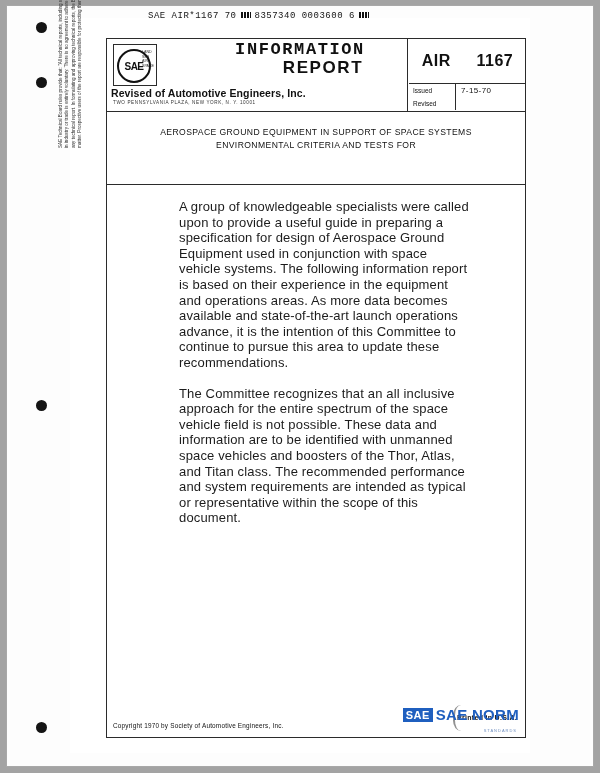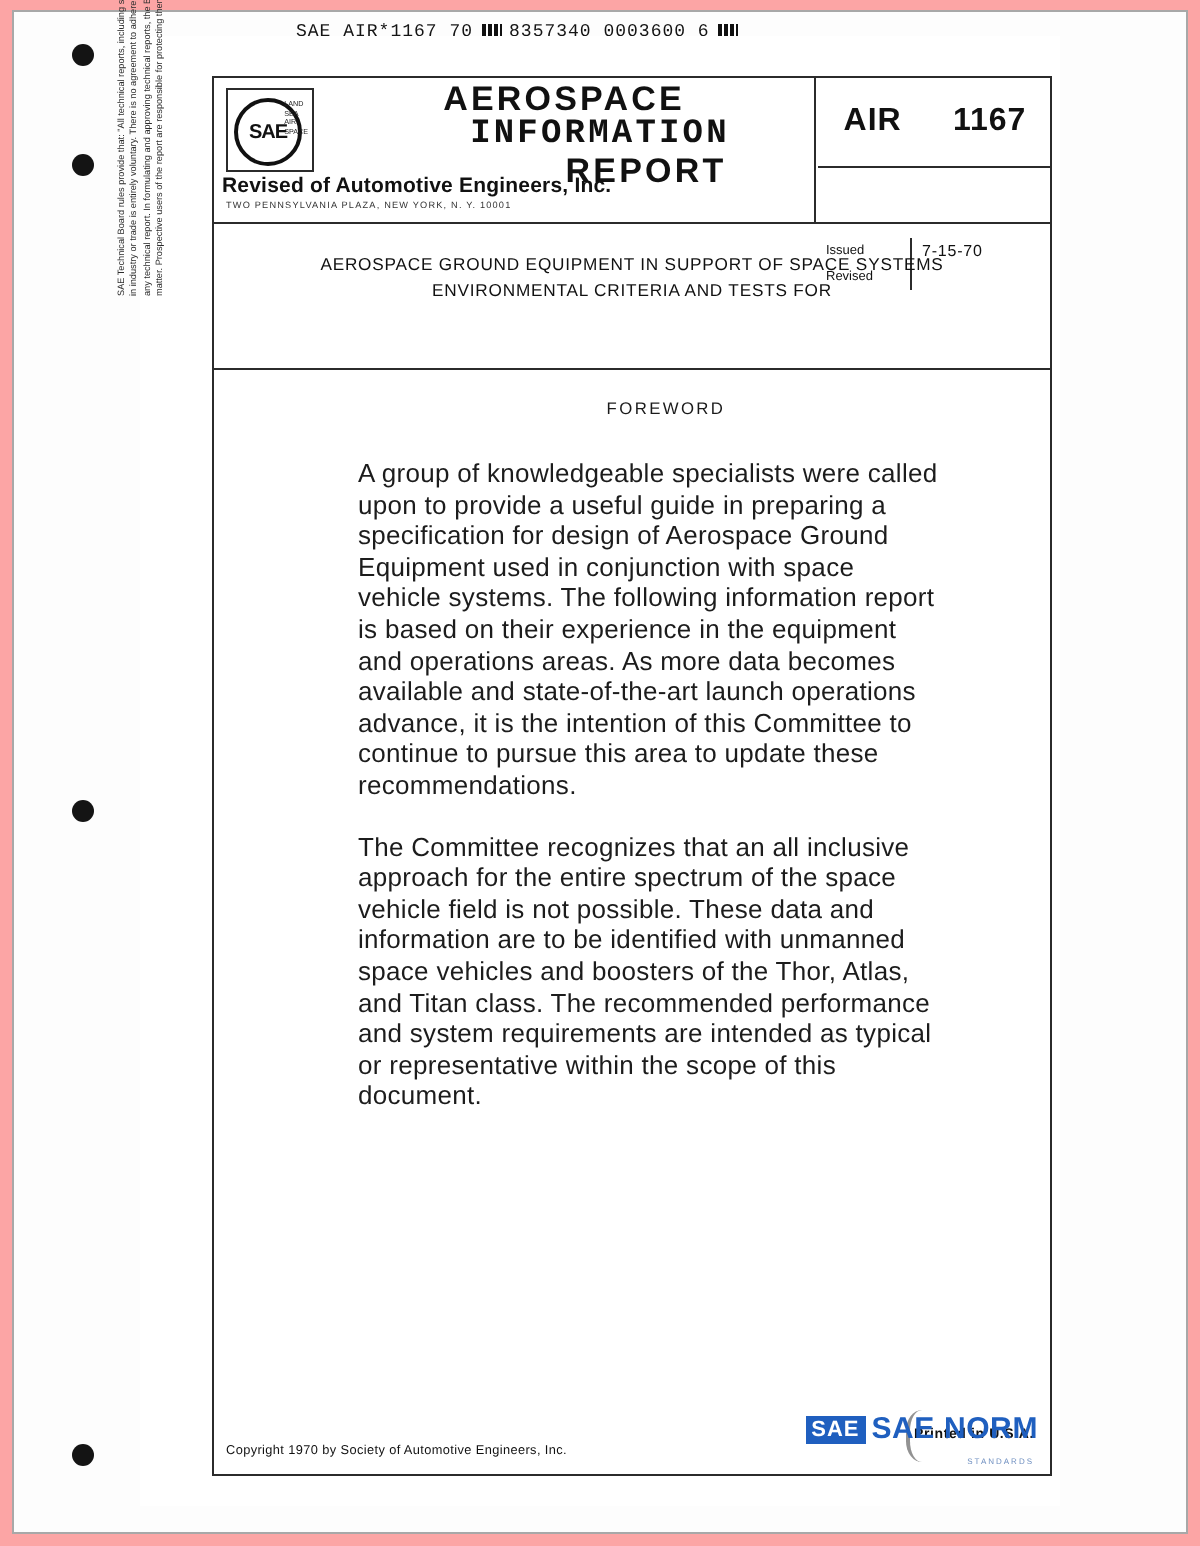--- a/index.html
+++ b/index.html
@@ -11,21 +11,21 @@
     width: 600px;
     height: 773px;
     overflow: hidden;
     font-family: "Liberation Sans", sans-serif;
   }
 
   .page {
     position: relative;
     width: 600px;
     height: 773px;
-    background: #fca5a5;
+    background: #a3a3a3;
     box-sizing: border-box;
   }
 
   
   .scan-frame {
     position: absolute;
     left: 6px;
     top: 5px;
     width: 588px;
     height: 762px;
@@ -219,21 +219,20 @@
     color: #111;
     letter-spacing: 0.5px;
   }
   .issued-block {
     position: absolute;
     left: 302px;
     top: 45px;
     width: 107px;
     height: 26px;
     box-sizing: border-box;
-    margin-top: 35px;
   }
   .issued-row {
     position: relative;
     height: 13px;
     font-size: 6.5px;
     color: #111;
     padding-left: 4px;
     line-height: 13px;
   }
   .issued-row .date {
@@ -398,21 +397,20 @@
 
   <div class="docbox">
 
     <div class="header">
       <div class="logo">
         <div class="logo-circle">SAE</div>
         <div class="logo-side">LAND<br>SEA<br>AIR<br>SPACE</div>
       </div>
 
       <div class="title-block">
-        <div class="l1">AEROSPACE</div>
         <div class="l2">INFORMATION</div>
         <div class="l3">REPORT</div>
       </div>
 
       <div class="society">Revised of Automotive Engineers, Inc.</div>
       <div class="address">TWO PENNSYLVANIA PLAZA, NEW YORK, N. Y. 10001</div>
 
       <div class="vrule"></div>
 
       <div class="docnum">
@@ -433,21 +431,20 @@
       </div>
     </div>
 
     <div class="subject">
       <div>AEROSPACE GROUND EQUIPMENT IN SUPPORT OF SPACE SYSTEMS</div>
       <div>ENVIRONMENTAL CRITERIA AND TESTS FOR</div>
       <div class="subject-rule"></div>
     </div>
 
     <div class="body">
-      <div class="foreword">FOREWORD</div>
       <div class="para">A group of knowledgeable specialists were called upon to provide a useful guide in preparing a specification for design of Aerospace Ground Equipment used in conjunction with space vehicle systems. The following information report is based on their experience in the equipment and operations areas.  As more data becomes available and state-of-the-art launch operations advance, it is the intention of this Committee to continue to pursue this area to update these recommendations.</div>
       <div class="para">The Committee recognizes that an all inclusive approach for the entire spectrum of the space vehicle field is not possible.  These data and information are to be identified with unmanned space vehicles and boosters of the Thor, Atlas, and Titan class.  The recommended performance and system requirements are intended as typical or representative within the scope of this document.</div>
     </div>
 
     <div class="footer-copy">Copyright 1970     by Society of Automotive Engineers, Inc.</div>
     <div class="stamp"></div>
     <div class="footer-printed">Printed in U.S.A.</div>
     <div class="watermark">
       <span class="wm-badge">SAE</span>
       <span class="wm-text">SAE NORM</span>

